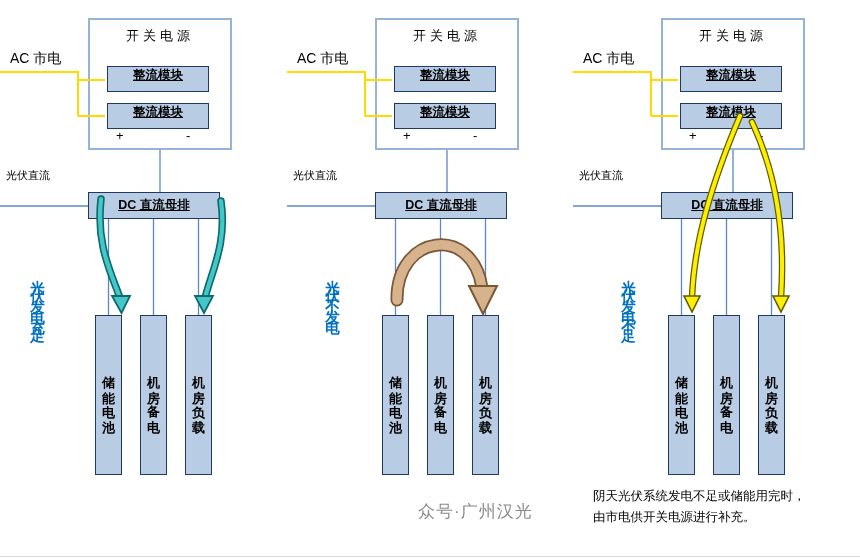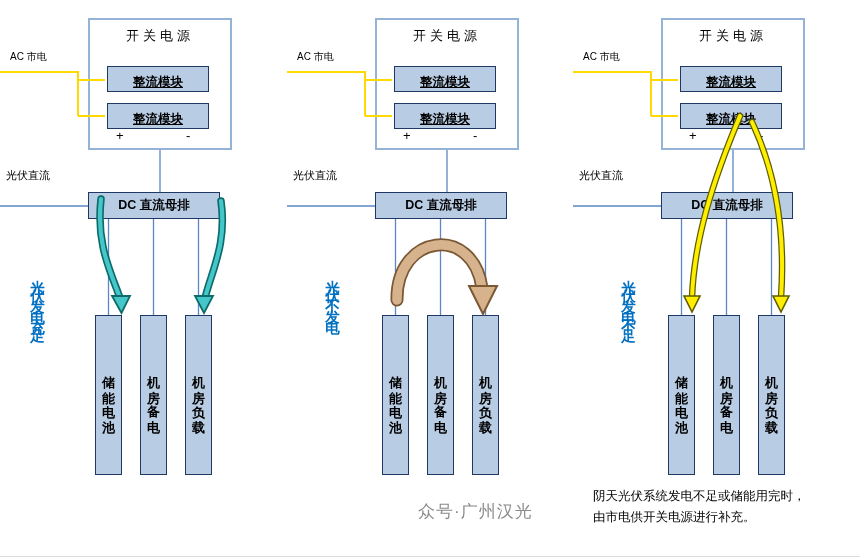--- a/index.html
+++ b/index.html
@@ -4,39 +4,39 @@
 <style>
   *{box-sizing:border-box;margin:0;padding:0}
   html,body{width:860px;height:558px}
   body{
     position:relative;background:#fff;overflow:hidden;
     font-family:"Liberation Sans","DejaVu Sans",sans-serif;color:#000;
   }
   .panel{position:absolute;top:0;width:287px;height:558px}
   .p1{left:0}.p2{left:287px}.p3{left:573px}
 
-  .ac-label{position:absolute;left:10px;top:50px;font-size:10px;z-index:2}
+  .ac-label{position:absolute;left:10px;top:50px;font-size:14px;z-index:2}
   .pv-label{position:absolute;left:6px;top:168px;font-size:11px;z-index:2}
 
   .psu-box{position:absolute;left:88px;top:18px;width:144px;height:132px;
     border:2px solid var(--outer-border);background:#fff;z-index:1}
   .psu-title{position:absolute;top:7px;left:0;right:0;text-align:center;
     font-size:13px;letter-spacing:4px}
   .module{position:absolute;left:17px;width:102px;height:26px;background:var(--box-fill);
-    border:1.5px solid var(--box-border);display:flex;align-items:flex-end;justify-content:center;
+    border:1.5px solid var(--box-border);display:flex;align-items:flex-start;justify-content:center;
     font-weight:bold;font-size:12.5px}
   .module span{text-decoration:underline}
   .m1{top:46px}.m2{top:83px}
   .plus{position:absolute;left:26px;top:108px;font-size:13px}
   .minus{position:absolute;left:96px;top:108px;font-size:13px}
 
   .dc-bus{position:absolute;left:88px;top:192px;width:132px;height:27px;background:var(--box-fill);
     border:1.5px solid var(--box-border);display:flex;align-items:center;justify-content:center;
     font-weight:bold;font-size:12.5px;z-index:1}
-  .dc-bus span{}
+  .dc-bus span{text-decoration:underline}
 
   .load{position:absolute;top:315px;width:27px;height:160px;background:var(--box-fill);
     border:1.5px solid var(--box-border);display:flex;align-items:center;justify-content:center;z-index:1}
   .load1{left:95px}.load2{left:140px}.load3{left:185px}
   .vtext{writing-mode:vertical-rl;text-orientation:upright;font-weight:bold;font-size:13px;
     letter-spacing:15px;line-height:1}
 
   .side-note{position:absolute;top:268px;writing-mode:vertical-rl;text-orientation:upright;
     font-weight:bold;font-size:14.5px;letter-spacing:10px;line-height:1;color:var(--note-blue);z-index:2}
   .p1 .side-note{left:30px}.p2 .side-note{left:38px}.p3 .side-note{left:48px}

